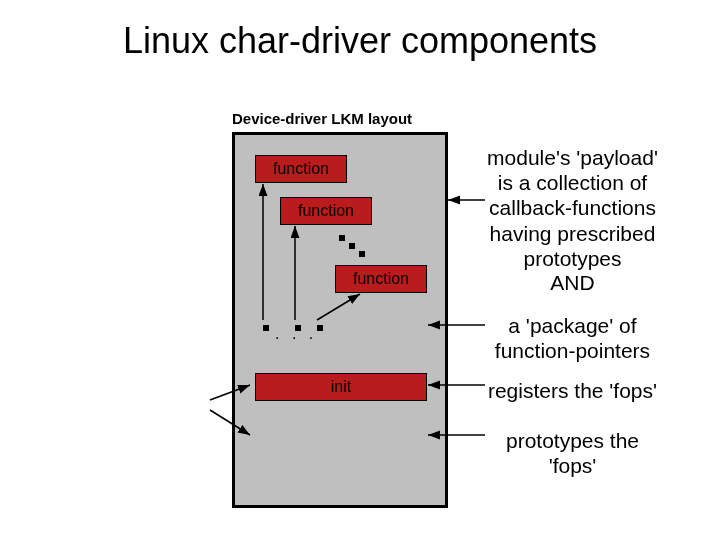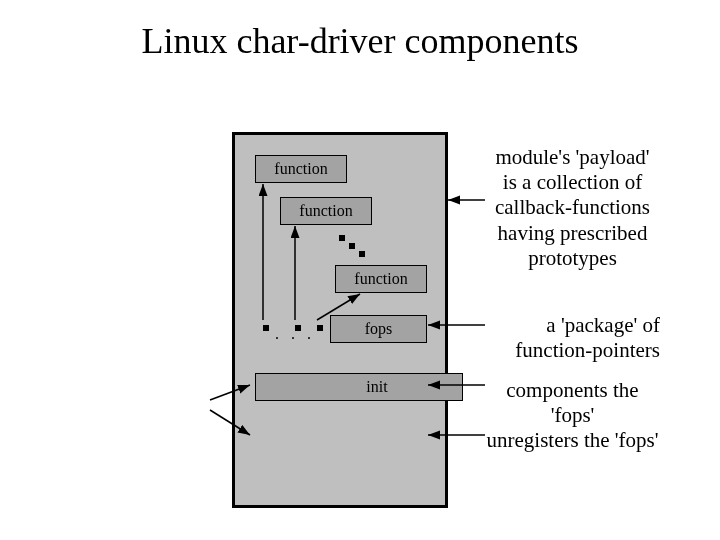--- a/index.html
+++ b/index.html
@@ -1,56 +1,57 @@
 <!DOCTYPE html>
 <html><head>
 <meta charset="utf-8">
 <style>
   html,body{margin:0;padding:0;width:720px;height:540px;background:#fff;font-family:Arial,Helvetica,sans-serif;}
-  .stage{position:relative;width:720px;height:408px;font-family:Liberation Serif, serif;}
+  .stage{position:relative;width:720px;height:408px;}
   .title{position:absolute;left:0;right:0;top:20px;text-align:center;font-size:36px;font-weight:400;}
   .subtitle{position:absolute;left:232px;top:110px;font-size:15px;font-weight:700;}
   .lkm{position:absolute;left:232px;top:132px;width:210px;height:370px;background:#bfbfbf;border:3px solid #000;}
-  .box{position:absolute;background:#a3a3a3;border:1px solid #000;text-align:center;font-size:16px;line-height:26px;height:26px;}
+  .box{position:absolute;background:#b91c1c;border:1px solid #000;text-align:center;font-size:16px;line-height:26px;height:26px;}
   .fbox{width:90px;}
-  .wide{width:170px;left:20px;padding-left:36px;}
+  .wide{width:170px;left:20px;}
   .ellipsis{position:absolute;left:47px;top:320px;font-size:16px;letter-spacing:4px;}
   .dot{position:absolute;width:6px;height:6px;background:#000;}
   .note{position:absolute;font-size:21px;text-align:center;line-height:1.2;}
   svg.arrows{position:absolute;left:0;top:0;width:720px;height:540px;pointer-events:none;}
 </style>
 </head>
 <body>
 
 <div class="stage">
 
   <div class="title">Linux char-driver components</div>
+  <div class="subtitle">Device-driver LKM layout</div>
 
   <div class="lkm">
     <div class="box fbox" style="left:20px;top:20px;">function</div>
     <div class="box fbox" style="left:45px;top:62px;">function</div>
     <div class="box fbox" style="left:100px;top:130px;">function</div>
 
     <div class="dot" style="left:104px;top:100px;"></div>
     <div class="dot" style="left:114px;top:108px;"></div>
     <div class="dot" style="left:124px;top:116px;"></div>
 
-    <div class="box" style="left:95px;top:180px;width:95px;">fops</div>
     <div class="dot" style="left:28px;top:190px;"></div>
     <div class="dot" style="left:60px;top:190px;"></div>
     <div class="dot" style="left:82px;top:190px;"></div>
     <span class="ellipsis" style="left:40px;top:190px;">. . .</span>
 
     <div class="box wide" style="top:238px;">init</div>
   </div>
 
   <div class="note" style="left:485px;top:145px;width:175px;">module's 'payload'<br>is a collection of<br>callback-functions<br>having prescribed<br>prototypes</div>
-  <div class="note" style="left:485px;top:313px;width:175px;text-align:right;">a 'package' of<br>function-pointers</div>
-  <div class="note" style="left:485px;top:378px;width:175px;">components the 'fops'</div>
-  <div class="note" style="left:485px;top:428px;width:175px;">unregisters the 'fops'</div>
+  <div class="note" style="left:485px;top:270px;width:175px;">AND</div>
+  <div class="note" style="left:485px;top:313px;width:175px;">a 'package' of<br>function-pointers</div>
+  <div class="note" style="left:485px;top:378px;width:175px;">registers the 'fops'</div>
+  <div class="note" style="left:485px;top:428px;width:175px;">prototypes the 'fops'</div>
 
   <svg class="arrows">
     <defs>
       <marker id="ah" markerWidth="10" markerHeight="10" refX="8" refY="3" orient="auto">
         <path d="M0,0 L8,3 L0,6 Z" fill="#000"></path>
       </marker>
     </defs>
 
     <line x1="263" y1="320" x2="263" y2="184" stroke="#000" stroke-width="1.5" marker-end="url(#ah)"></line>
     <line x1="295" y1="320" x2="295" y2="226" stroke="#000" stroke-width="1.5" marker-end="url(#ah)"></line>

